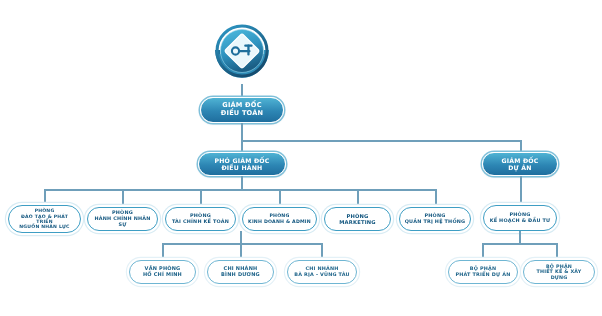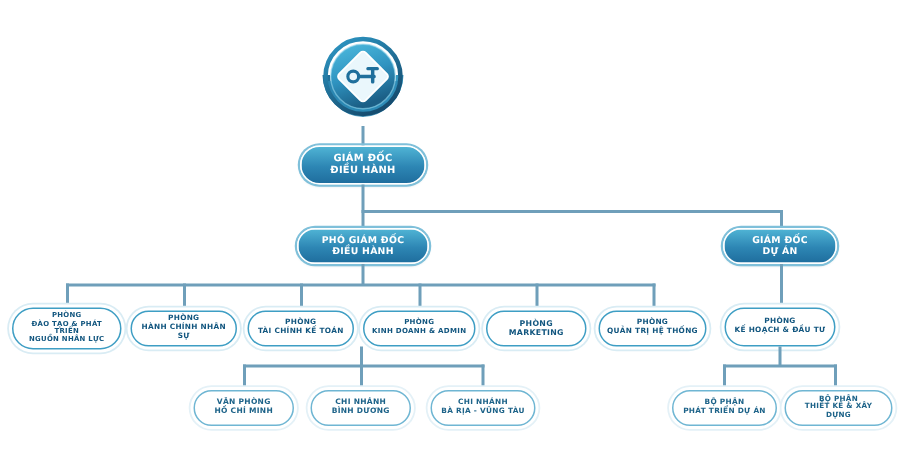--- a/index.html
+++ b/index.html
@@ -97,21 +97,21 @@
         <rect x="29" y="25.9" width="12.5" height="2.3" rx="1"></rect>
         <rect x="35.2" y="20.6" width="8.4" height="2.2" rx="1"></rect>
         <rect x="38.3" y="20.6" width="2.3" height="11" rx="1"></rect>
       </g>
     </svg>
   </div>
 
   <div class="ln v" style="left:241px;top:84px;height:14px;"></div>
 
   <div class="node exec" style="left:200px;top:97px;width:84px;height:26px;font-size:6.6px;">GIÁM ĐỐC
-ĐIỀU HÀNH</div>
+ĐIỀU TOÁN</div>
 
   <div class="ln v" style="left:241px;top:123px;height:30px;"></div>
 
   <div class="ln h" style="left:241px;top:140px;width:280px;"></div>
   <div class="ln v" style="left:520px;top:140px;height:13px;"></div>
 
   <div class="node exec" style="left:198px;top:152px;width:88px;height:24px;font-size:6.2px;">PHÓ GIÁM ĐỐC
 ĐIỀU HÀNH</div>
 
   <div class="node exec" style="left:482px;top:152px;width:76px;height:24px;font-size:6.2px;">GIÁM ĐỐC

